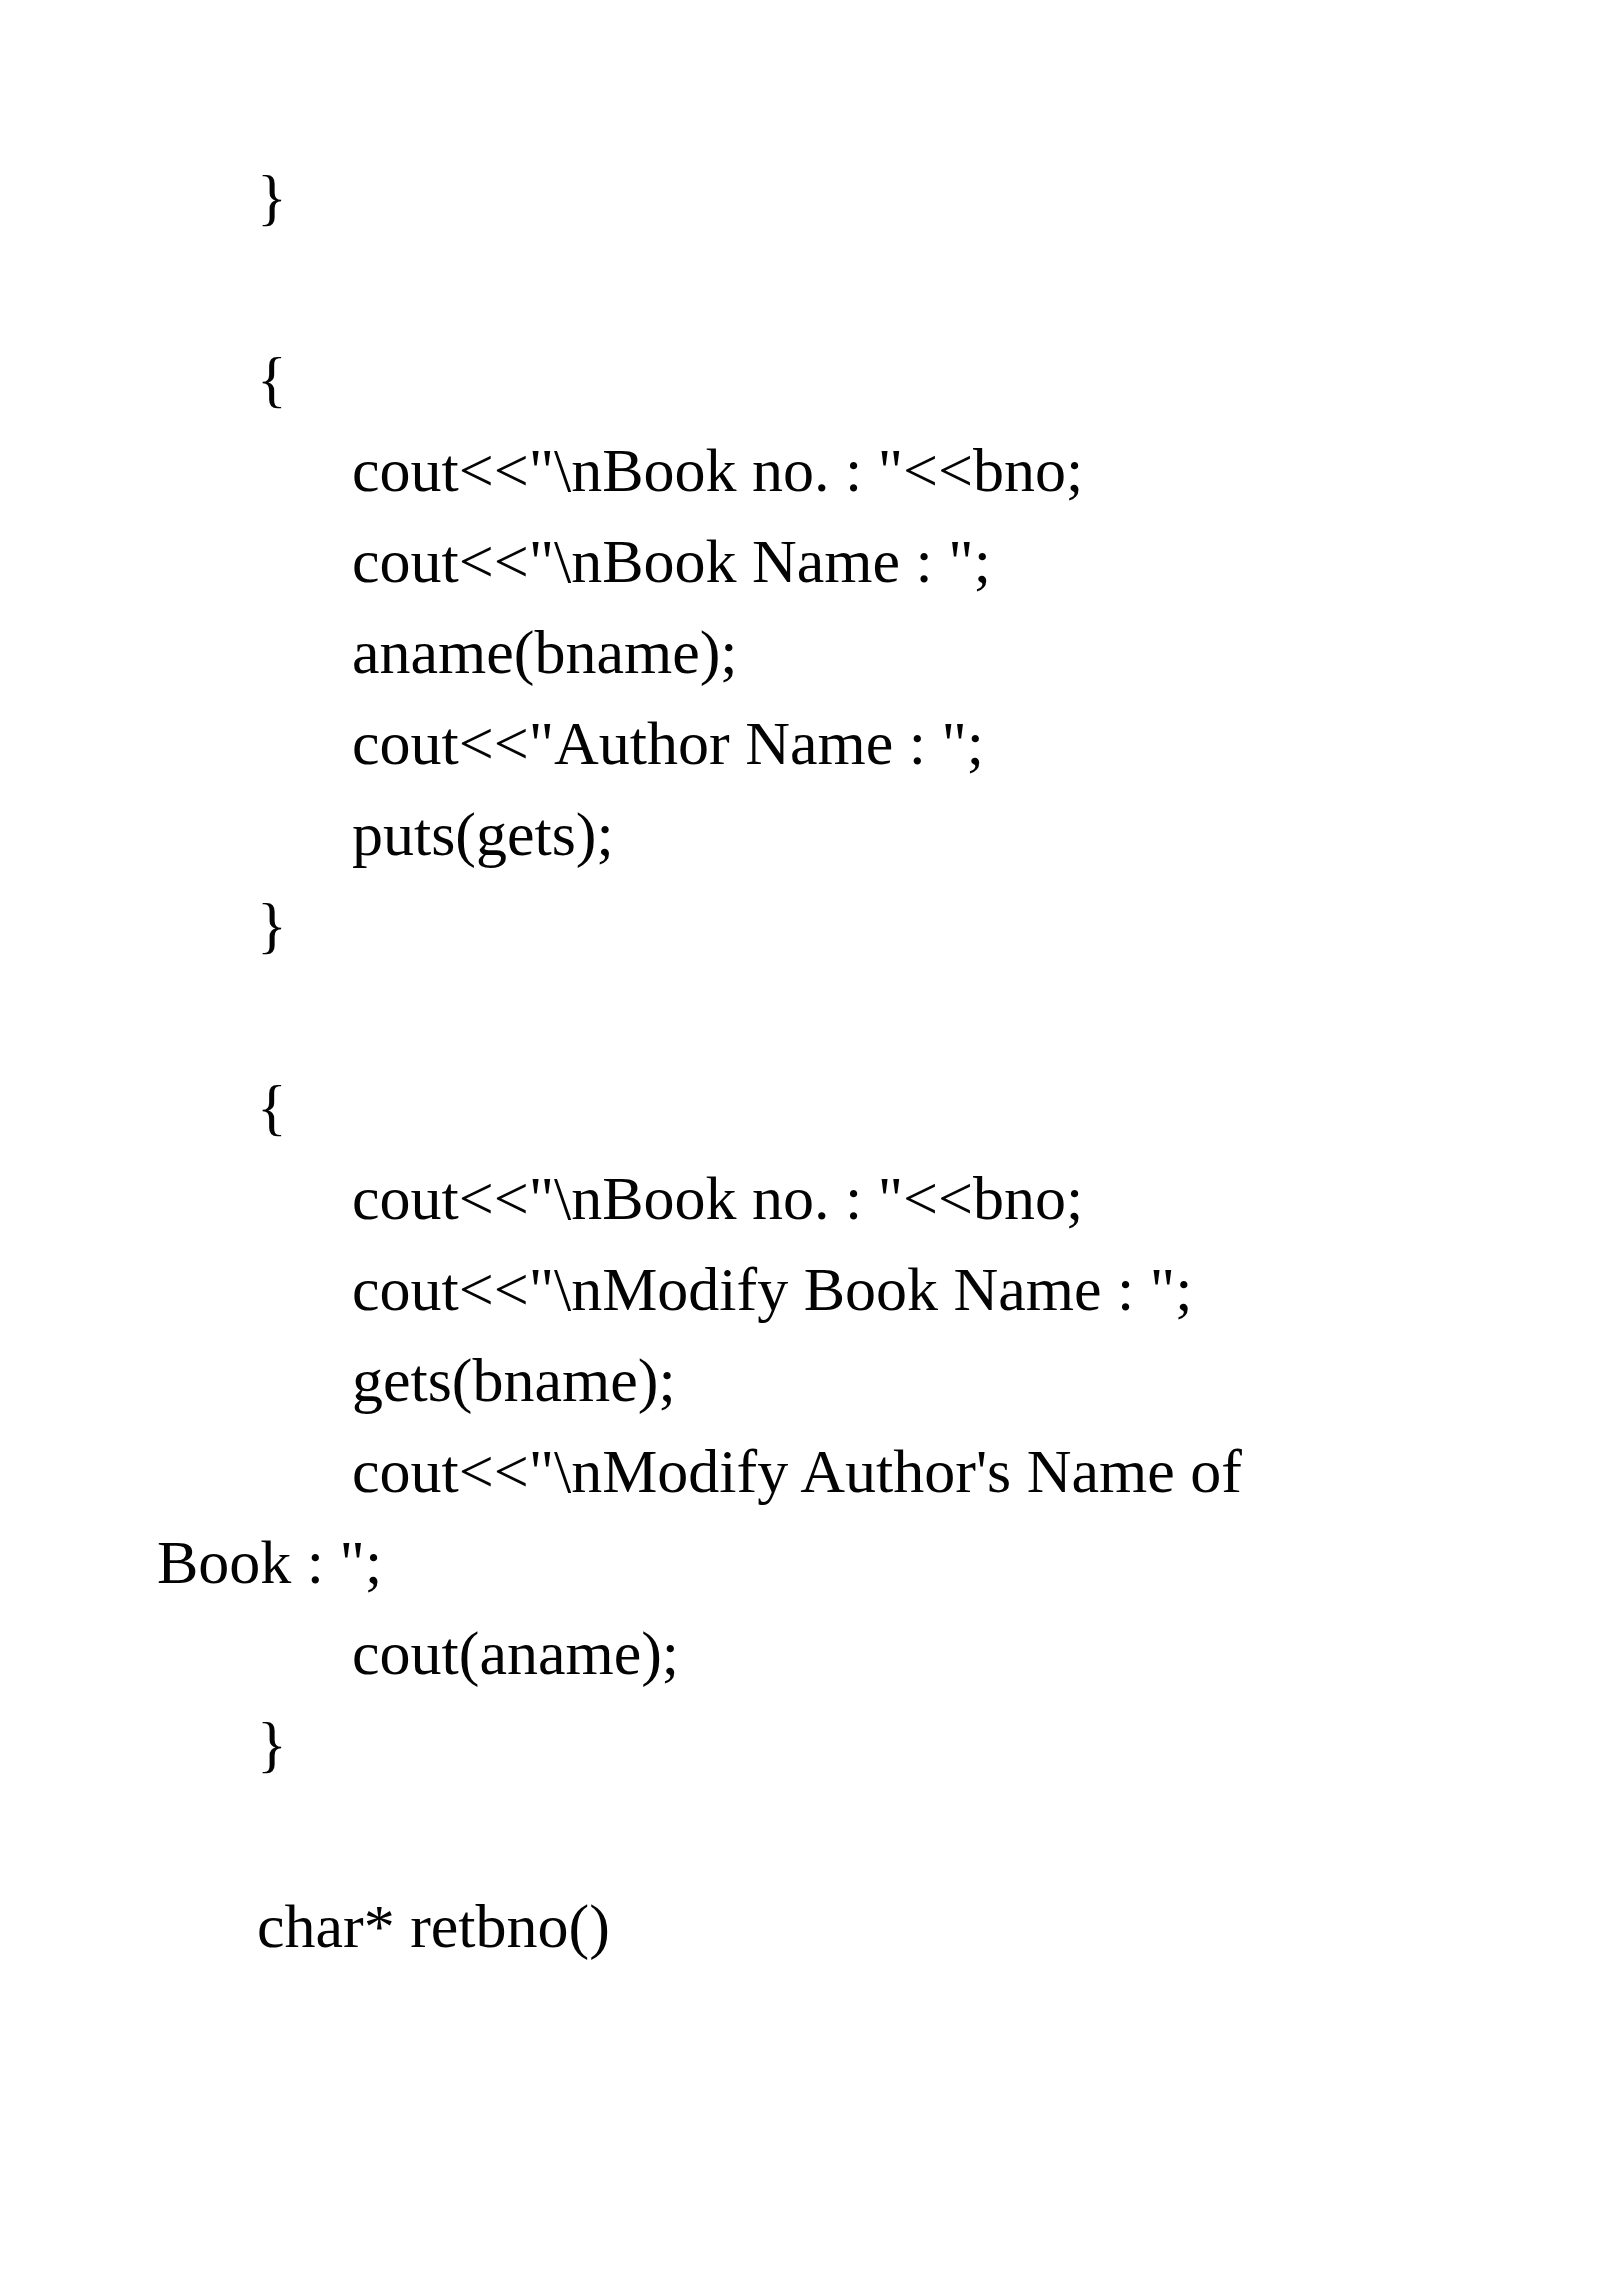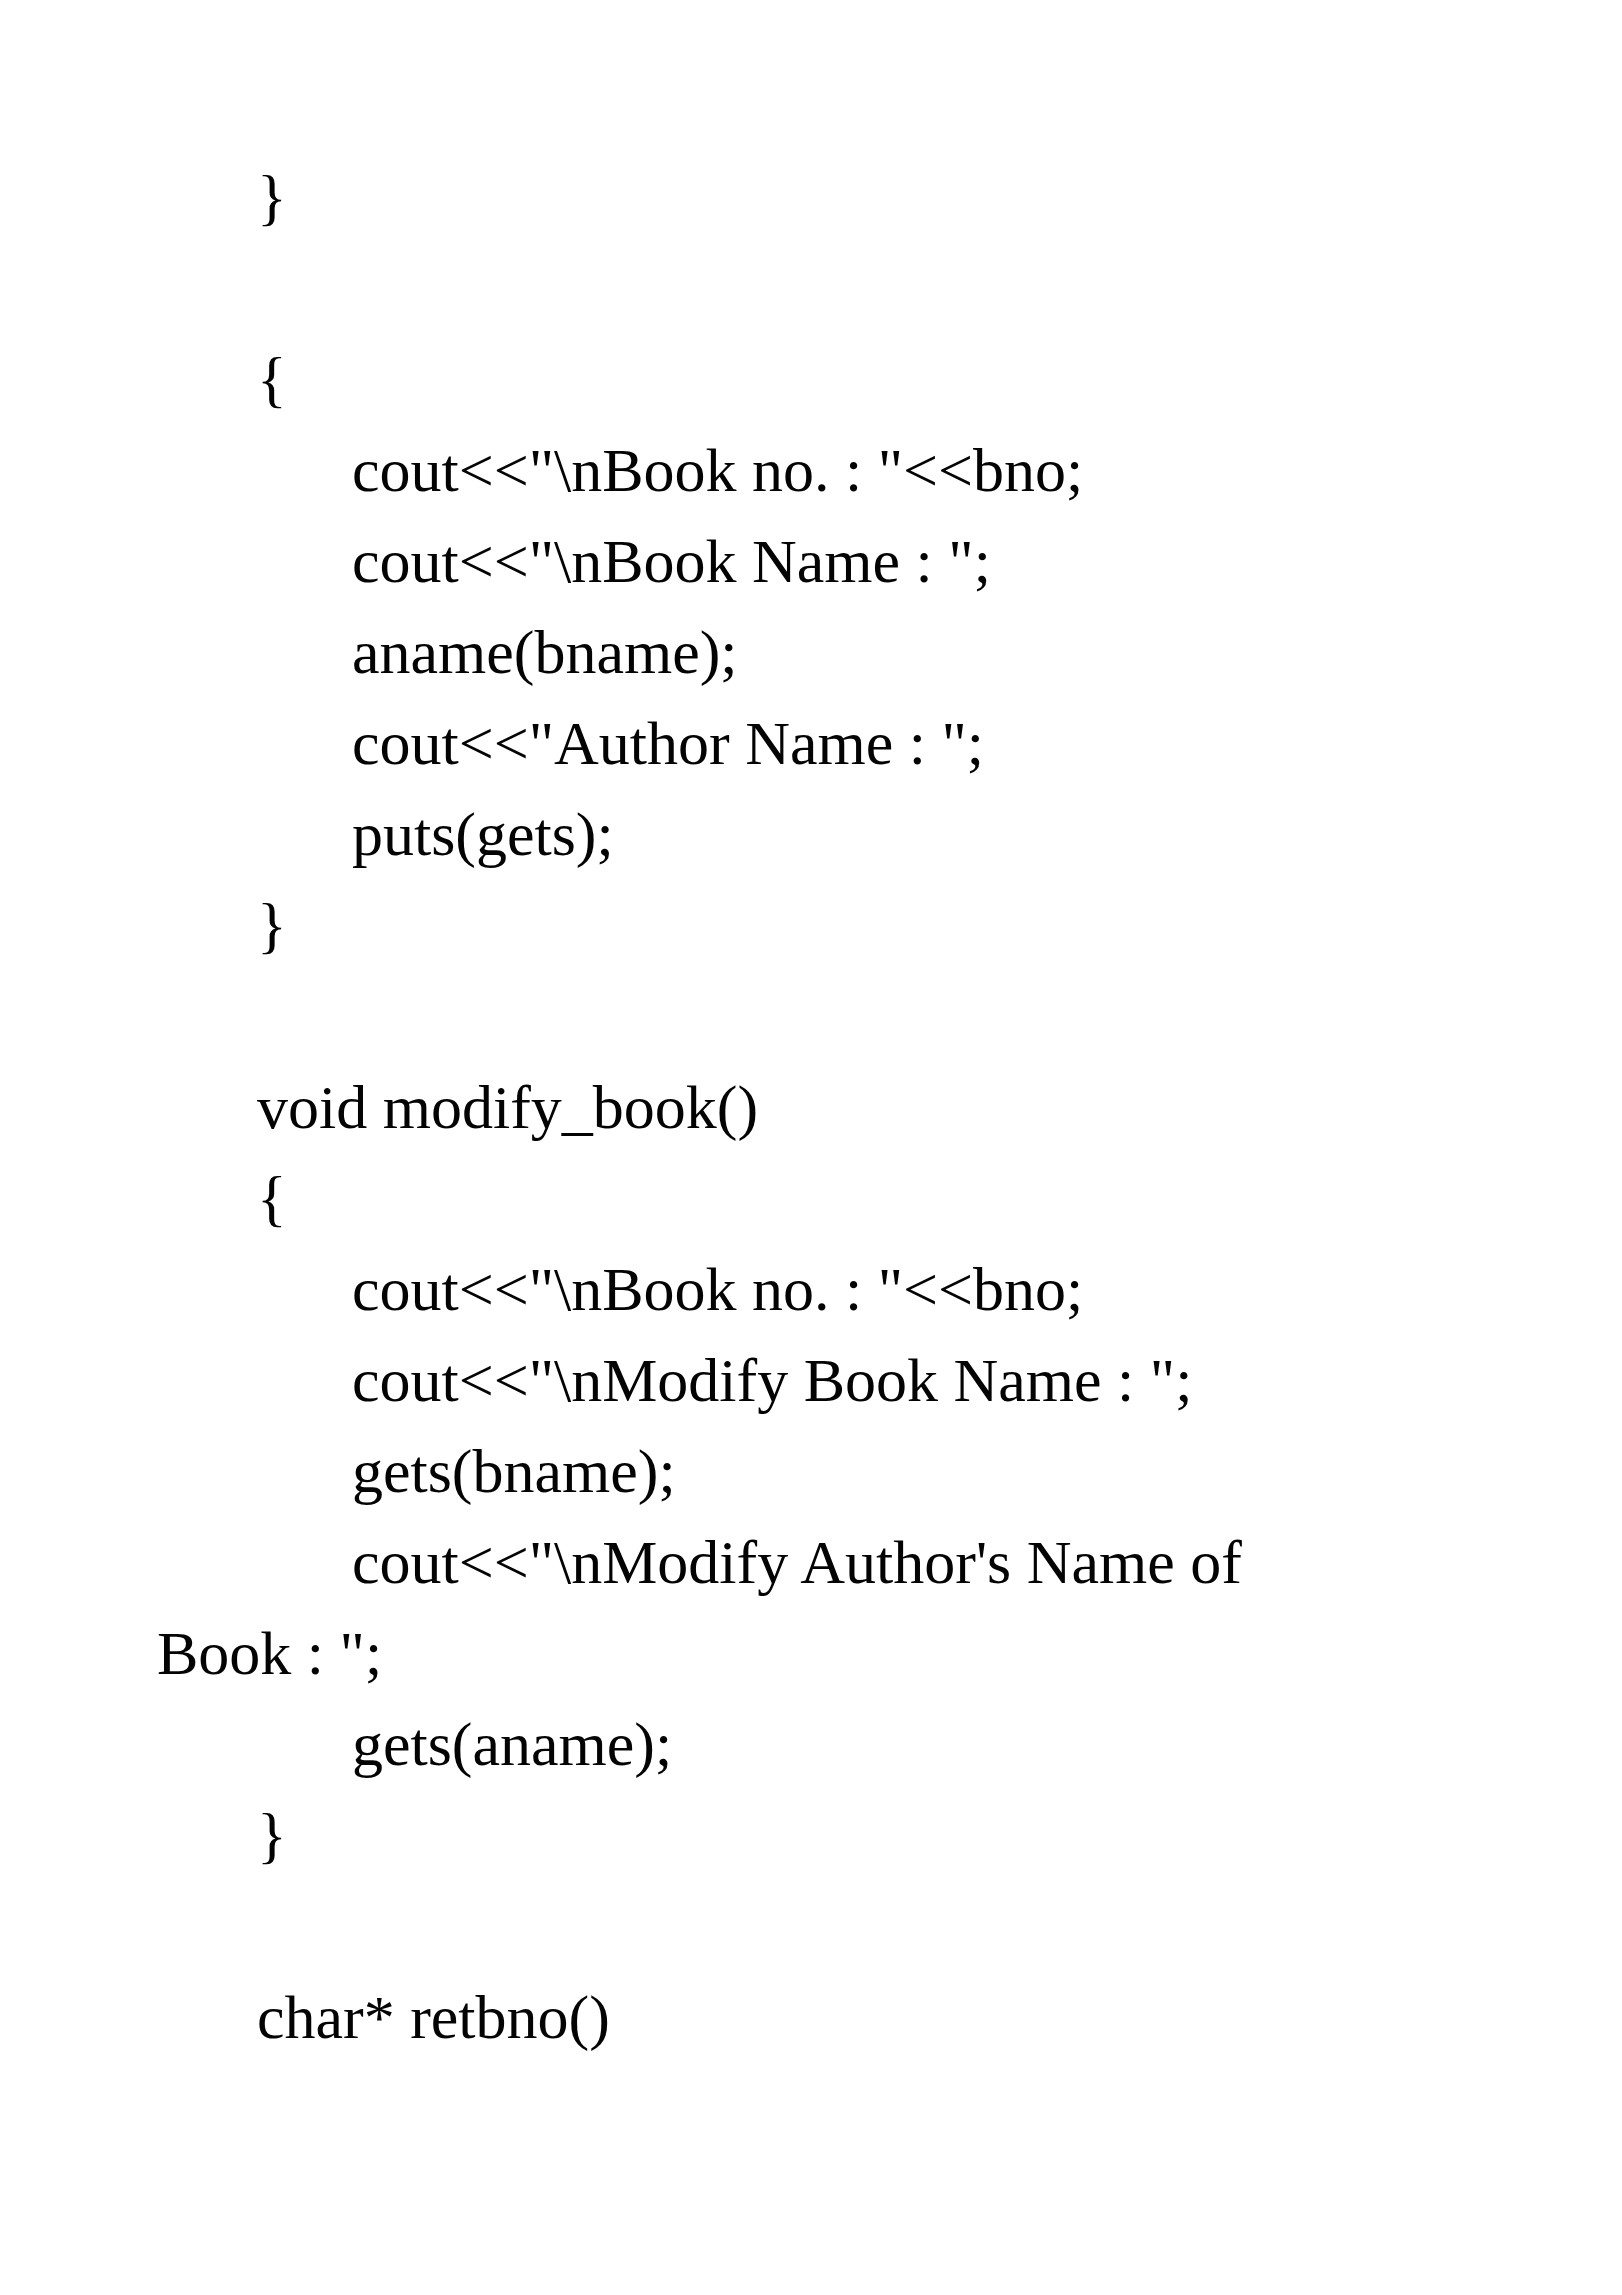--- a/index.html
+++ b/index.html
@@ -43,26 +43,25 @@
     <div class="line ind-margin">}</div>
     <div class="line blank"></div>
     <div class="line ind-margin">{</div>
     <div class="line ind-stmt">cout&lt;&lt;"\nBook no. : "&lt;&lt;bno;</div>
     <div class="line ind-stmt">cout&lt;&lt;"\nBook Name : ";</div>
     <div class="line ind-stmt">aname(bname);</div>
     <div class="line ind-stmt">cout&lt;&lt;"Author Name : ";</div>
     <div class="line ind-stmt">puts(gets);</div>
     <div class="line ind-margin">}</div>
     <div class="line blank"></div>
-    <div class="line ind-margin">void modify_book()</div>
     <div class="line ind-margin">{</div>
     <div class="line ind-stmt">cout&lt;&lt;"\nBook no. : "&lt;&lt;bno;</div>
     <div class="line ind-stmt">cout&lt;&lt;"\nModify Book Name : ";</div>
     <div class="line ind-stmt">gets(bname);</div>
     <div class="line ind-stmt">cout&lt;&lt;"\nModify Author's Name of</div>
     <div class="line ind-wrap">Book : ";</div>
-    <div class="line ind-stmt">gets(aname);</div>
+    <div class="line ind-stmt">cout(aname);</div>
     <div class="line ind-margin">}</div>
     <div class="line blank"></div>
     <div class="line ind-margin">char* retbno()</div>
   </div>
 </div>
 
 
 </body></html>

